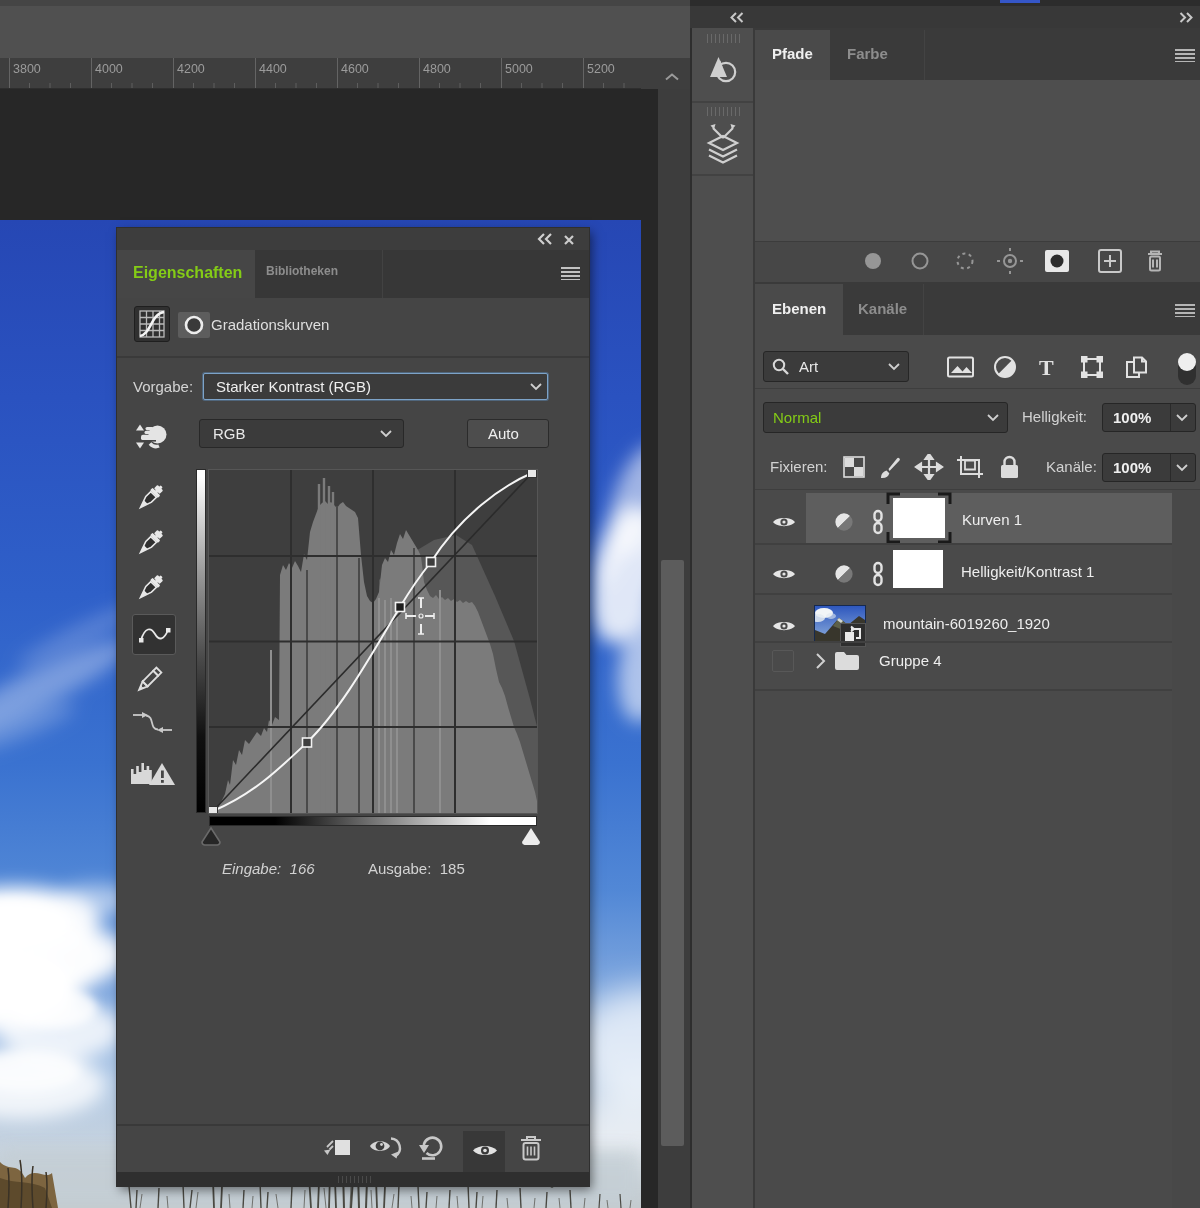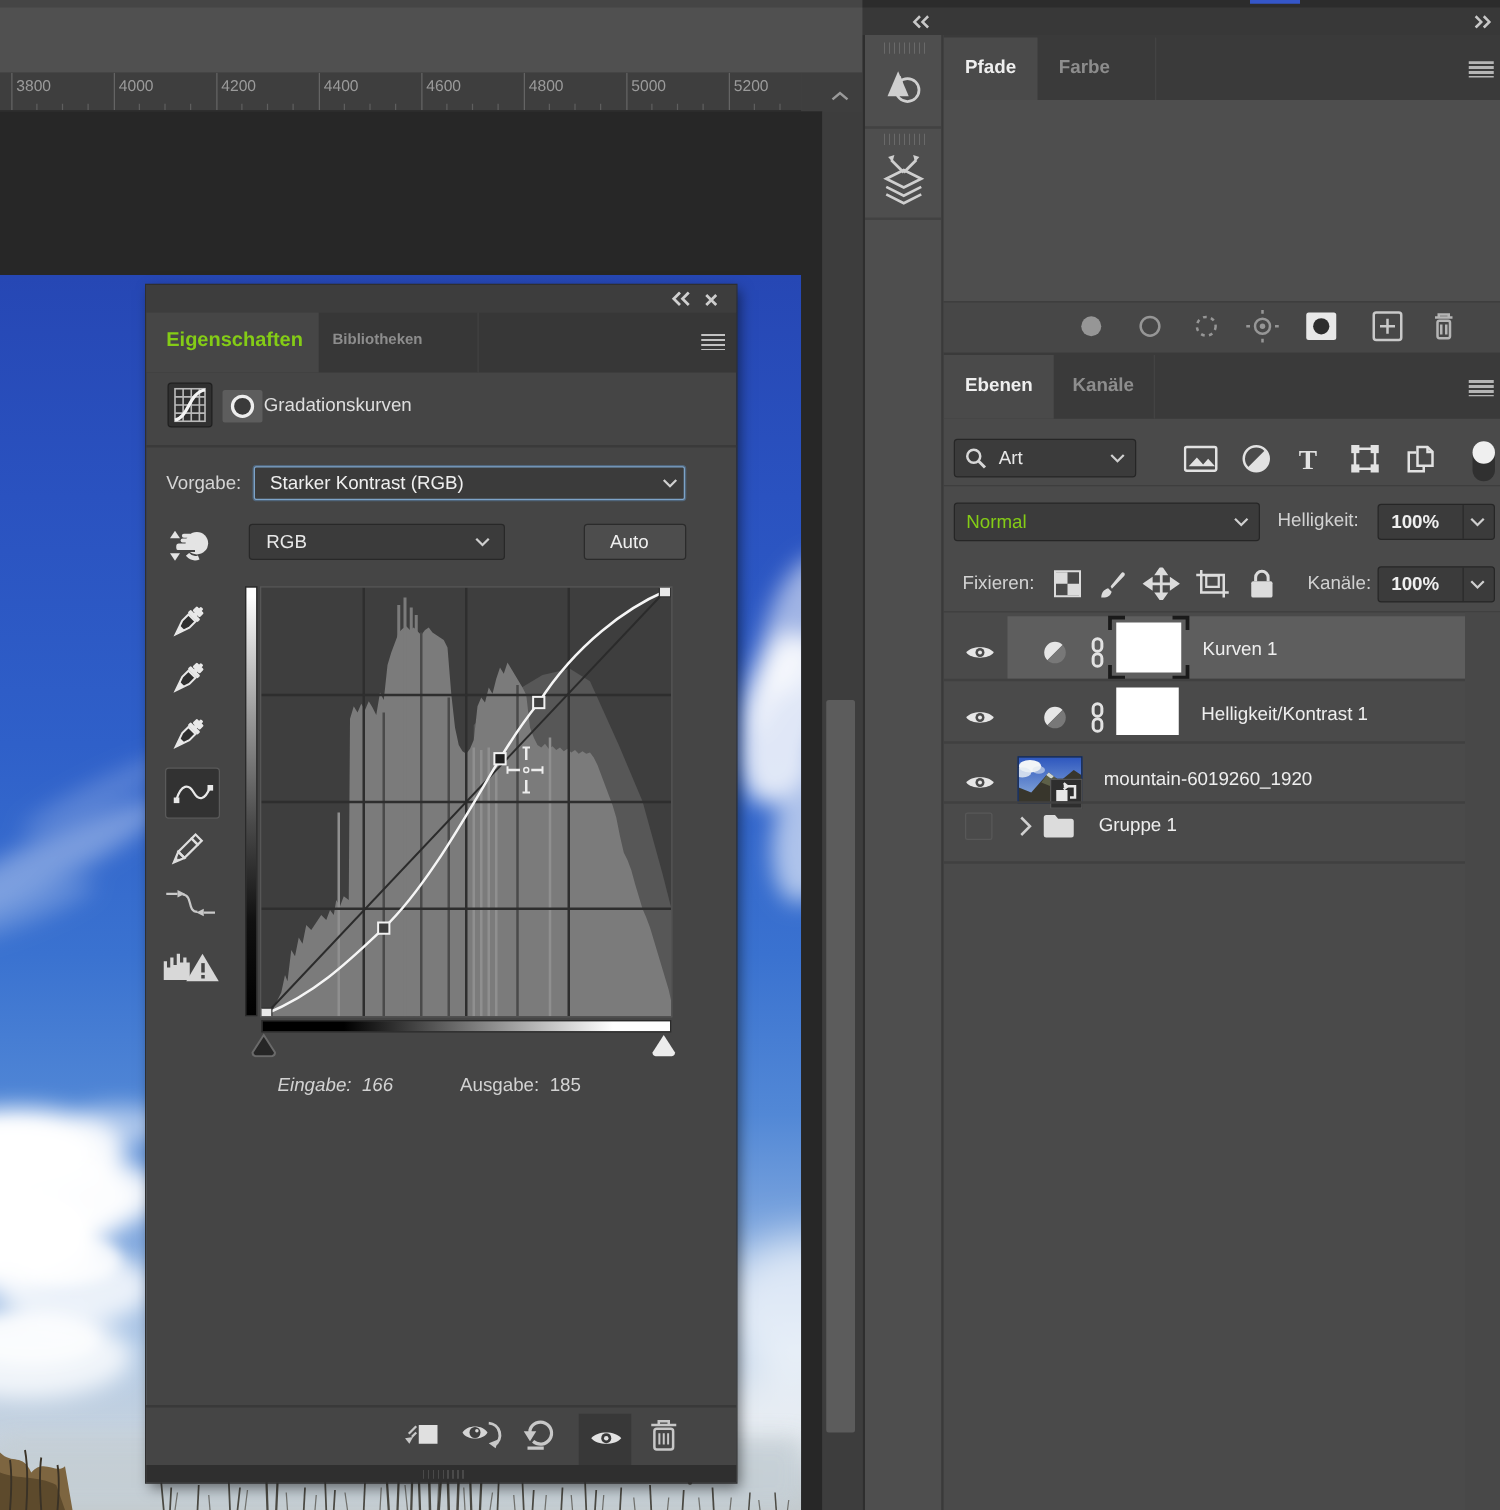--- a/index.html
+++ b/index.html
@@ -420,21 +420,21 @@
   <div class="abs" style="left:128px;top:587px;font-size:15px;color:#eeeeee;">mountain-6019260_1920</div>
   <div class="abs" style="left:0;top:613px;width:445px;height:2px;background:#404040;"></div>
 
   <div class="abs" style="left:17px;top:622px;width:22px;height:22px;border:1px solid #585858;border-radius:2px;box-sizing:border-box;"></div>
   <svg class="abs" style="left:59px;top:624px;" width="12" height="18" viewBox="0 0 12 18">
         <path d="M3 2 L10 9 L3 16" fill="none" stroke="#d0d0d0" stroke-width="2"></path>
       </svg>
   <svg class="abs" style="left:79px;top:622px;" width="26" height="22" viewBox="0 0 26 22">
         <path d="M1 4 a2 2 0 0 1 2-2 h7 l2.5 3 H23 a2 2 0 0 1 2 2 v11 a2 2 0 0 1 -2 2 H3 a2 2 0 0 1 -2-2 Z" fill="#dcdcdc"></path>
       </svg>
-  <div class="abs" style="left:124px;top:624px;font-size:15px;color:#eeeeee;">Gruppe 1</div>
+  <div class="abs" style="left:124px;top:624px;font-size:15px;color:#eeeeee;">Gruppe 4</div>
   <div class="abs" style="left:0;top:661px;width:445px;height:2px;background:#404040;"></div>
 
   <div class="abs" style="left:417px;top:462px;width:28px;height:718px;background:#484848;"></div>
 </div>
 
 <div class="abs" id="fpanel" style="left:117px;top:228px;width:472px;height:958px;background:#454545;outline:1px solid #2f2f2f;box-shadow:3px 4px 10px rgba(0,0,0,0.5);">
 
   <div class="abs" style="left:0;top:0;width:472px;height:22px;background:#3d3d3d;"></div>
   <svg class="abs" style="left:419px;top:5px;" width="18" height="12" viewBox="0 0 18 12">
         <path d="M8 1 L3 6 L8 11 M15 1 L10 6 L15 11" fill="none" stroke="#d0d0d0" stroke-width="2.2"></path>

